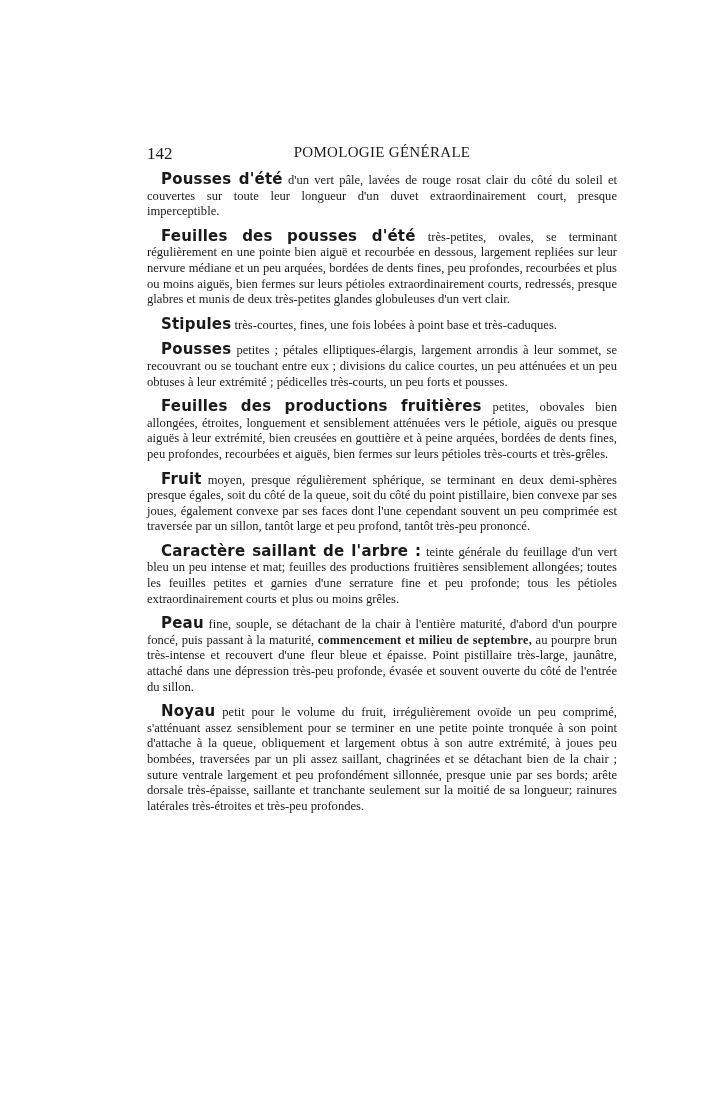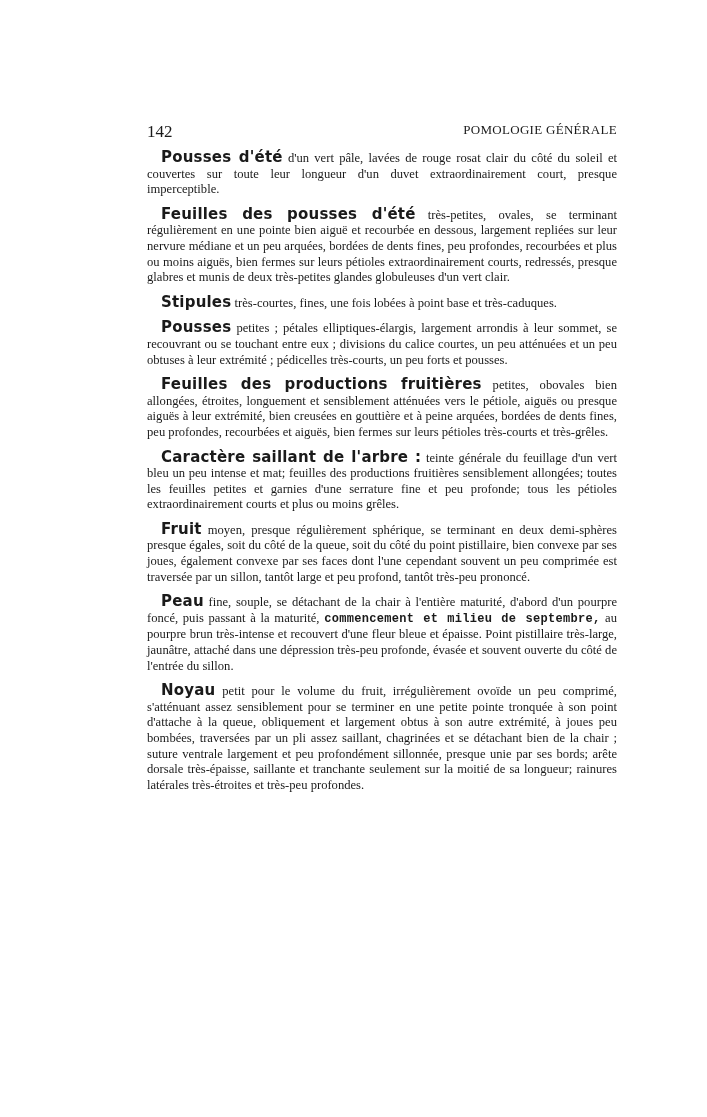--- a/index.html
+++ b/index.html
@@ -1,40 +1,40 @@
 <!DOCTYPE html>
 <html><head>
 <meta charset="utf-8">
 <style>
   html, body { margin: 0; padding: 0; }
   body {
     width: 707px; height: 1117px; background: #ffffff; position: relative; overflow: hidden;
     font-family: "DejaVu Serif", "Liberation Serif", serif; color: #1a1a1a;
   }
   .page {
-    position: absolute; left: 147px; top: 122px; width: 470px;
+    position: absolute; left: 147px; top: 144px; width: 470px;
   }
   .header {
     position: relative; height: 22px; margin-bottom: 6px;
   }
   .page-number {
     position: absolute; left: 0; top: 0; font-family: "Liberation Serif", serif; font-size: 17px;
   }
   .running-title {
-    text-align: right; font-family: "Liberation Serif", serif; font-size: 13px; letter-spacing: 0.3px;
+    text-align: center; font-family: "Liberation Serif", serif; font-size: 15px; letter-spacing: 0.3px;
   }
   .para {
     font-family: "Liberation Serif", serif; font-size: 12.6px; line-height: 15.6px;
     text-align: justify; text-indent: 14px; margin: 0 0 9px 0; hyphens: manual;
   }
   .term {
     font-family: "DejaVu Sans", sans-serif; font-weight: bold; font-size: 15px; letter-spacing: 0.2px;
   }
   .emph {
-    font-family: Liberation Mono, monospace; font-weight: bold; font-size: 12px; letter-spacing: 0.3px;
+    font-family: Liberation Serif, serif; font-weight: bold; font-size: 12px; letter-spacing: 0.3px;
   }
 </style>
 </head>
 <body>
 
 <div class="page">
   <div class="header">
     <span class="page-number">142</span>
     <div class="running-title">POMOLOGIE GÉNÉRALE</div>
   </div>
@@ -54,25 +54,25 @@
 
   <p class="para">
     <span class="term">Pousses</span><span> petites ; pétales elliptiques-élargis, largement arrondis à leur sommet, se recouvrant ou se touchant entre eux ; divisions du calice courtes, un peu atténuées et un peu obtuses à leur extrémité ; pédicelles très-courts, un peu forts et pousses.</span>
   </p>
 
   <p class="para">
     <span class="term">Feuilles des productions fruitières</span><span> petites, obovales bien allongées, étroites, longuement et sensiblement atténuées vers le pétiole, aiguës ou presque aiguës à leur extrémité, bien creusées en gouttière et à peine arquées, bordées de dents fines, peu profondes, recourbées et aiguës, bien fermes sur leurs pétioles très-courts et très-grêles.</span>
   </p>
 
   <p class="para">
-    <span class="term">Caractère saillant de l'arbre :</span><span> teinte générale du feuillage d'un vert bleu un peu intense et mat; feuilles des productions fruitières sensiblement allongées; toutes les feuilles petites et garnies d'une serrature fine et peu profonde; tous les pétioles extraordinairement courts et plus ou moins grêles.</span>
+    <span class="term">Fruit</span><span> moyen, presque régulièrement sphérique, se terminant en deux demi-sphères presque égales, soit du côté de la queue, soit du côté du point pistillaire, bien convexe par ses joues, également convexe par ses faces dont l'une cependant souvent un peu comprimée est traversée par un sillon, tantôt large et peu profond, tantôt très-peu prononcé.</span>
   </p>
 
   <p class="para">
-    <span class="term">Fruit</span><span> moyen, presque régulièrement sphérique, se terminant en deux demi-sphères presque égales, soit du côté de la queue, soit du côté du point pistillaire, bien convexe par ses joues, également convexe par ses faces dont l'une cependant souvent un peu comprimée est traversée par un sillon, tantôt large et peu profond, tantôt très-peu prononcé.</span>
+    <span class="term">Caractère saillant de l'arbre :</span><span> teinte générale du feuillage d'un vert bleu un peu intense et mat; feuilles des productions fruitières sensiblement allongées; toutes les feuilles petites et garnies d'une serrature fine et peu profonde; tous les pétioles extraordinairement courts et plus ou moins grêles.</span>
   </p>
 
   <p class="para">
     <span class="term">Peau</span><span> fine, souple, se détachant de la chair à l'entière maturité, d'abord d'un pourpre foncé, puis passant à la maturité, </span><span class="emph">commencement et milieu de septembre,</span><span> au pourpre brun très-intense et recouvert d'une fleur bleue et épaisse. Point pistillaire très-large, jaunâtre, attaché dans une dépression très-peu profonde, évasée et souvent ouverte du côté de l'entrée du sillon.</span>
   </p>
 
 
 
   <p class="para">
     <span class="term">Noyau</span><span> petit pour le volume du fruit, irrégulièrement ovoïde un peu comprimé, s'atténuant assez sensiblement pour se terminer en une petite pointe tronquée à son point d'attache à la queue, obliquement et largement obtus à son autre extrémité, à joues peu bombées, traversées par un pli assez saillant, chagrinées et se détachant bien de la chair ; suture ventrale largement et peu profondément sillonnée, presque unie par ses bords; arête dorsale très-épaisse, saillante et tranchante seulement sur la moitié de sa longueur; rainures latérales très-étroites et très-peu profondes.</span>

